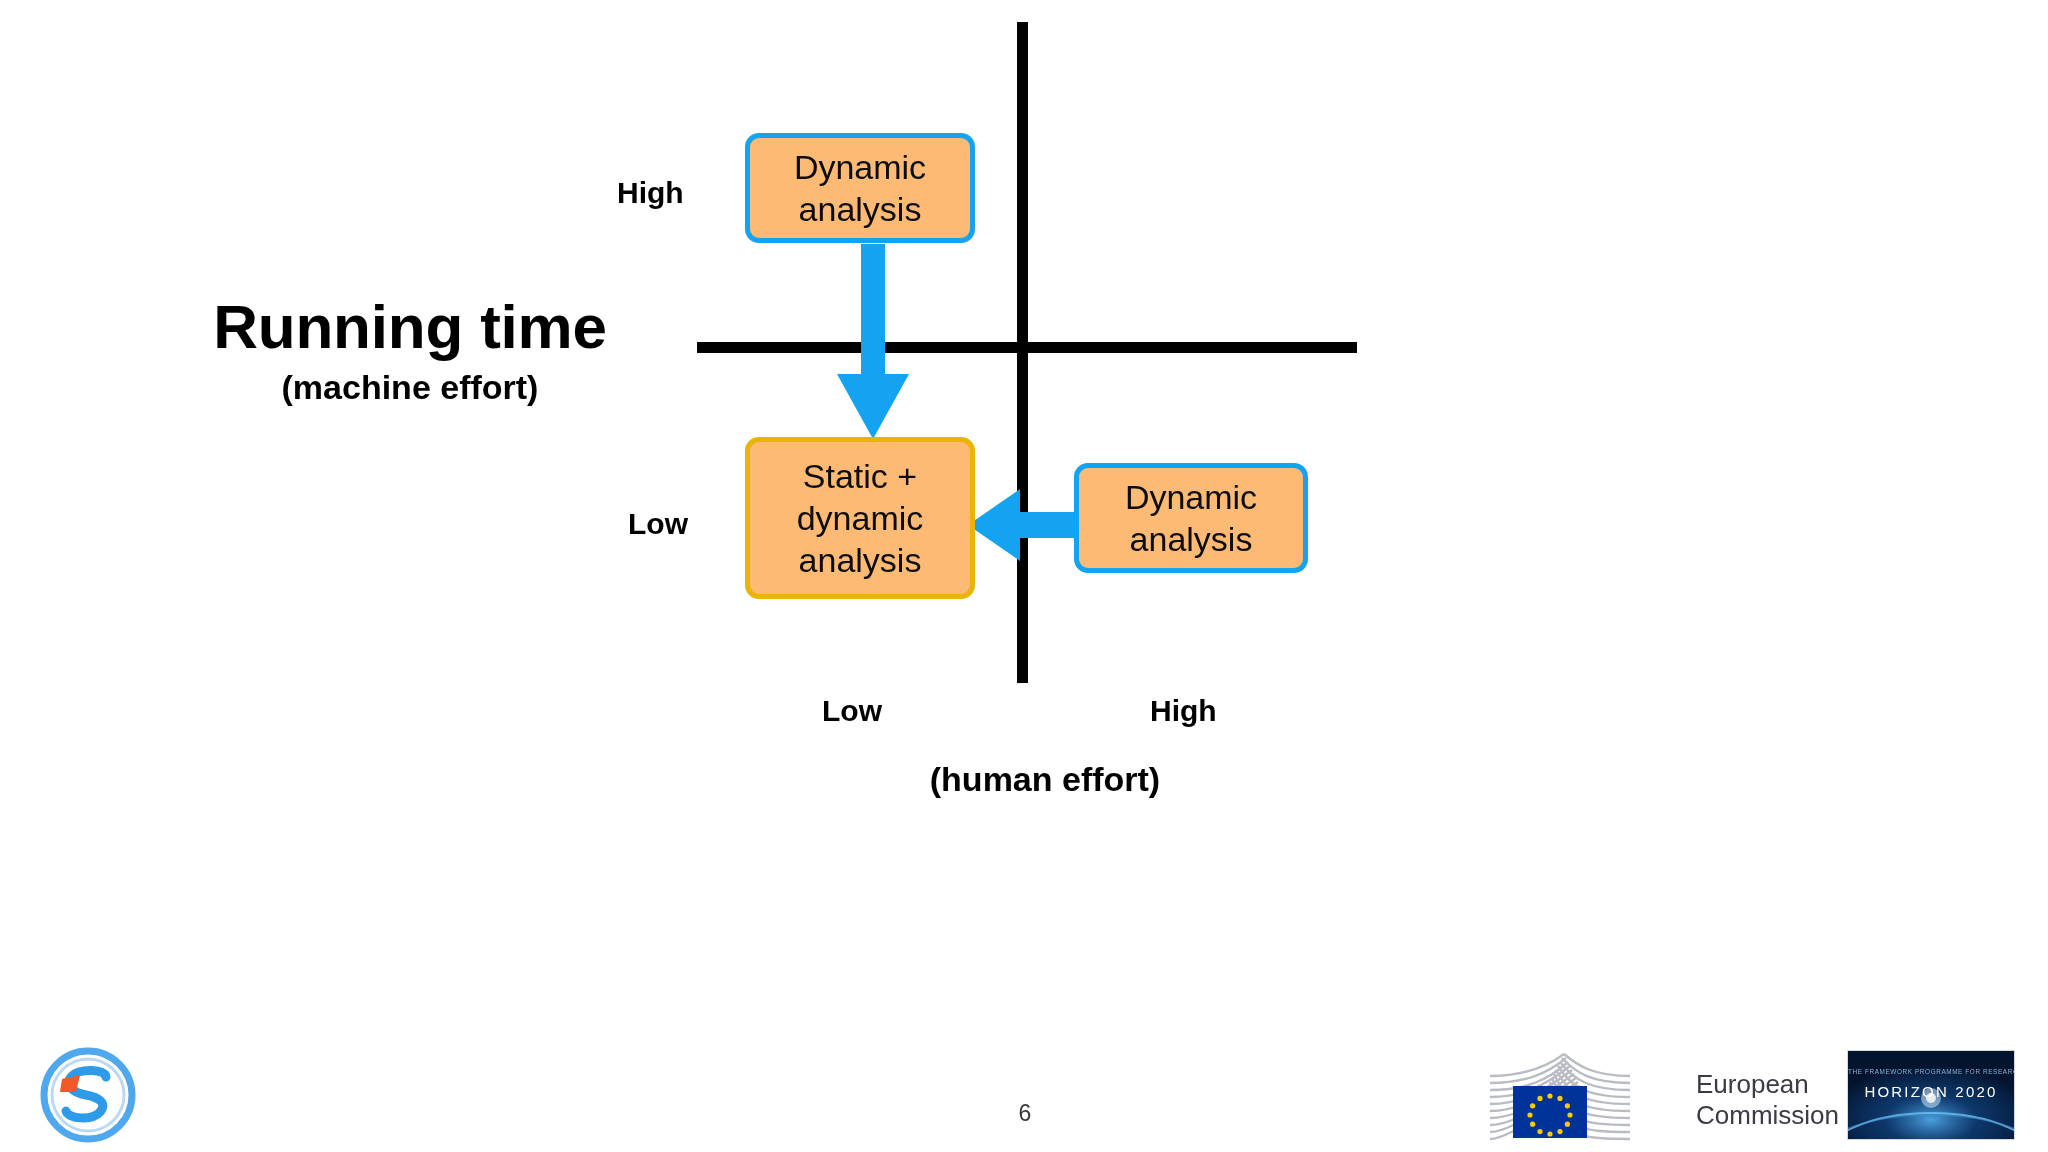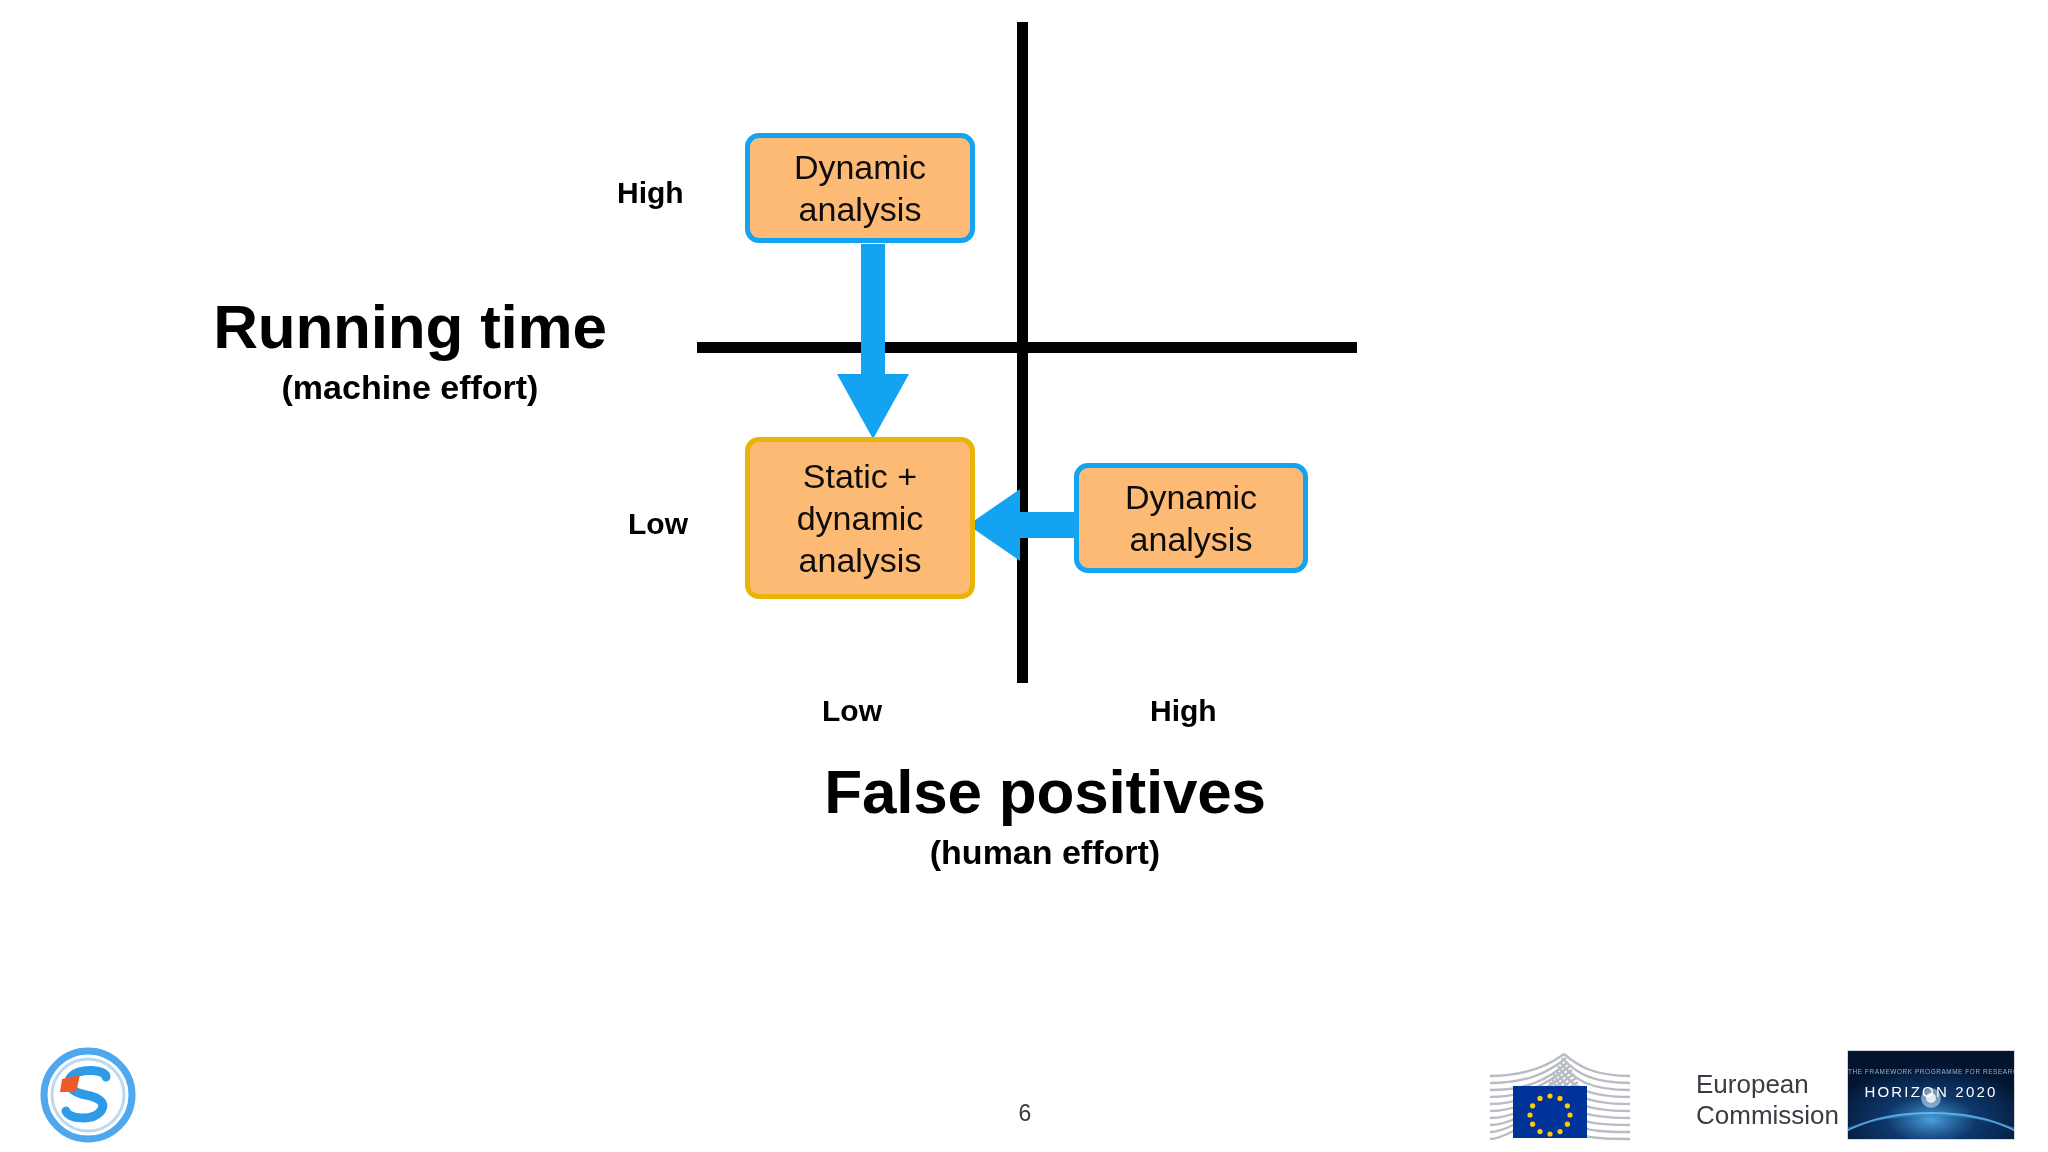--- a/index.html
+++ b/index.html
@@ -229,21 +229,20 @@
 
   <div class="axis-v"></div>
   <div class="axis-h"></div>
 
   <div class="axis-title" id="y-axis-title">
     <span class="main">Running time</span>
     <span class="sub">(machine effort)</span>
   </div>
 
   <div class="axis-title" id="x-axis-title">
-    <span class="main">False positives</span>
     <span class="sub">(human effort)</span>
   </div>
 
   <div class="tick-label" id="tick-y-high">High</div>
   <div class="tick-label" id="tick-y-low">Low</div>
   <div class="tick-label" id="tick-x-low">Low</div>
   <div class="tick-label" id="tick-x-high">High</div>
 
   <svg class="arrow" id="arrow-down" viewBox="0 0 74 196">
     <polygon points="25,0 49,0 49,130 73,130 37,195 1,130 25,130" fill="#13A3F0"></polygon>

